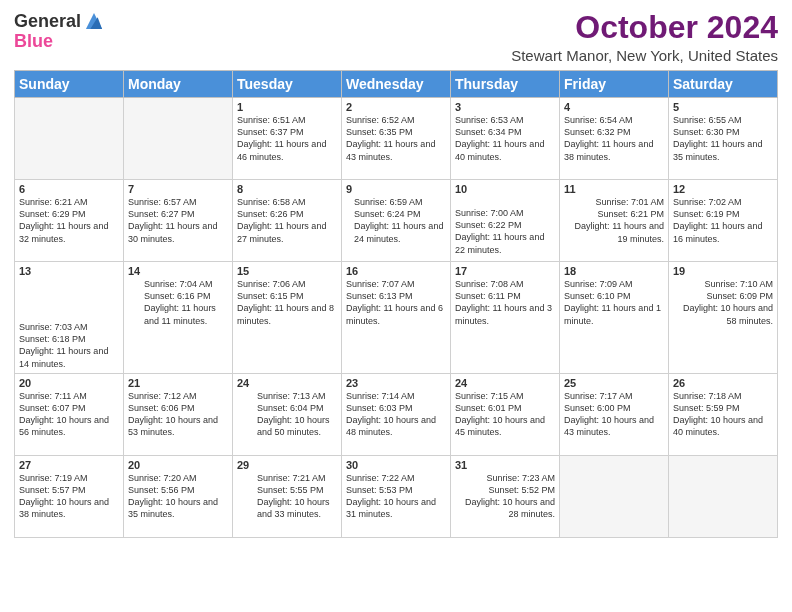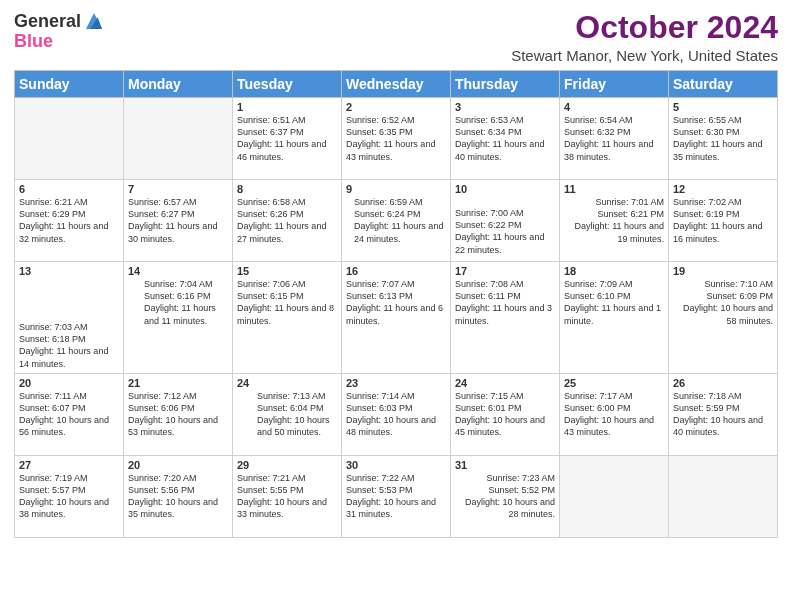--- a/index.html
+++ b/index.html
@@ -306,21 +306,21 @@
 Daylight: 10 hours and 38 minutes.</div>
           </td>
           <td>
             <span class="day-number">20</span>
             <div class="day-info" style="white-space: pre-line;">Sunrise: 7:20 AM
 Sunset: 5:56 PM
 Daylight: 10 hours and 35 minutes.</div>
           </td>
           <td>
             <span class="day-number">29</span>
-            <div class="day-info" style="white-space: pre-line;">Sunrise: 7:21 AM
+            <div class="day-info" style="white-space: pre-line; margin-left: 20px;">Sunrise: 7:21 AM
 Sunset: 5:55 PM
 Daylight: 10 hours and 33 minutes.</div>
           </td>
           <td>
             <span class="day-number">30</span>
             <div class="day-info" style="white-space: pre-line;">Sunrise: 7:22 AM
 Sunset: 5:53 PM
 Daylight: 10 hours and 31 minutes.</div>
           </td>
           <td>

